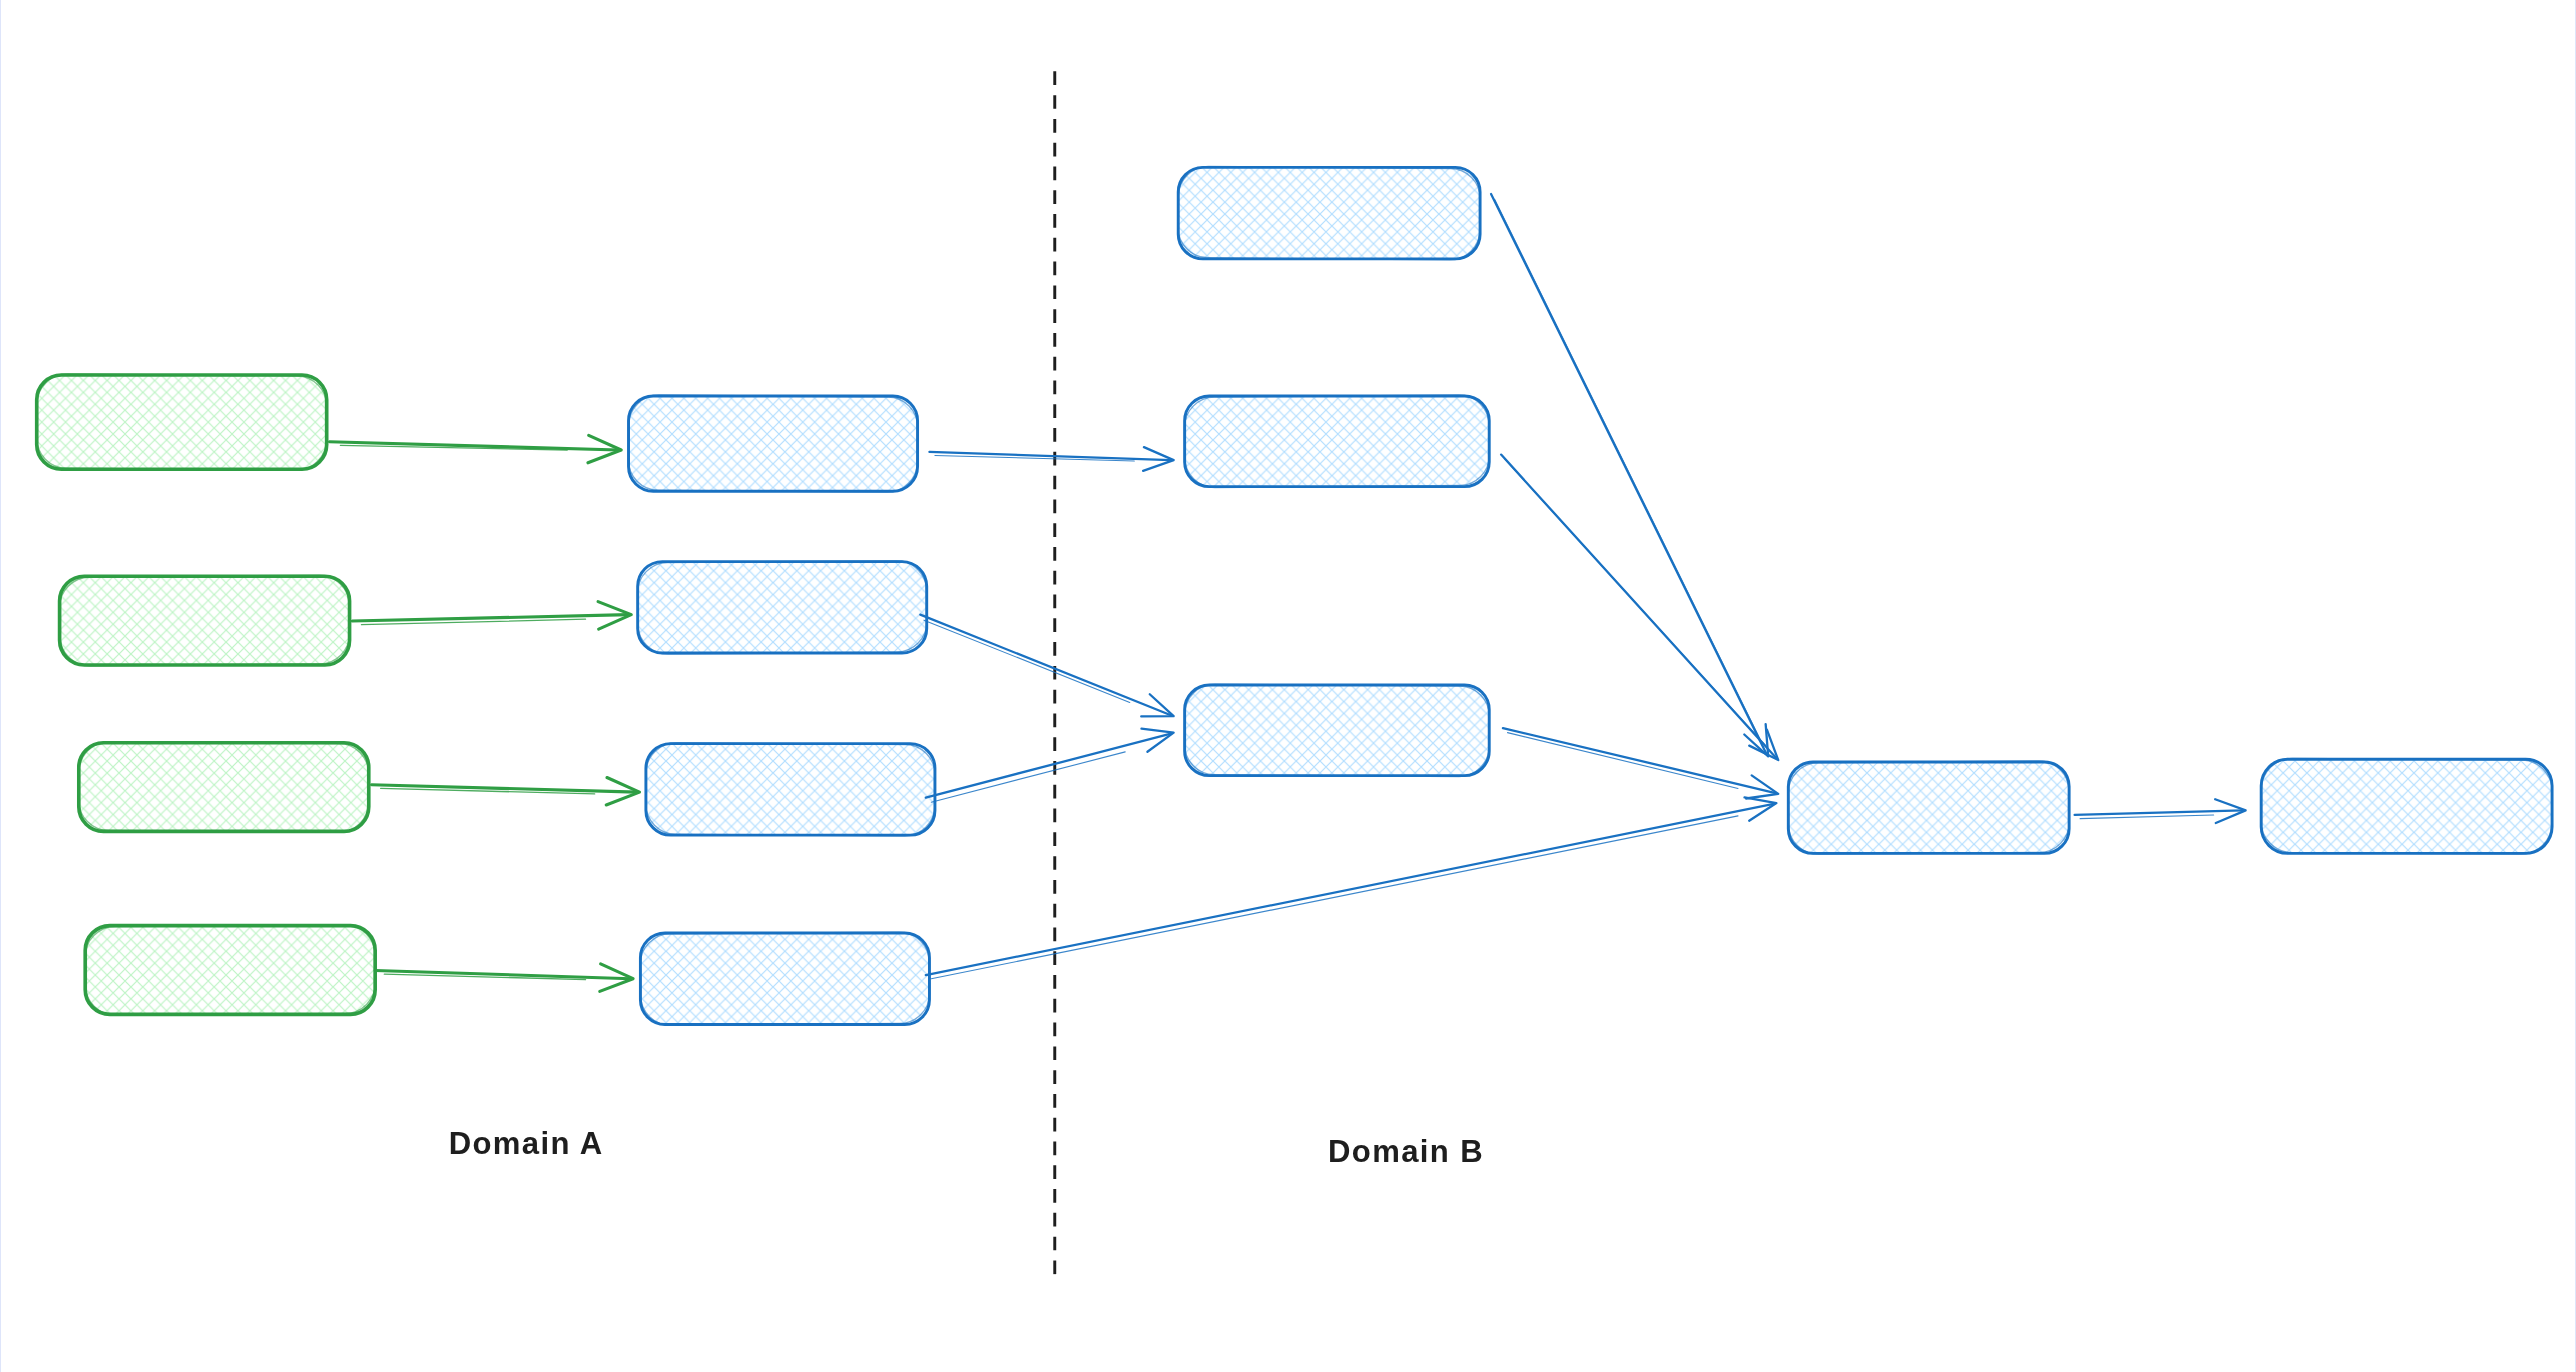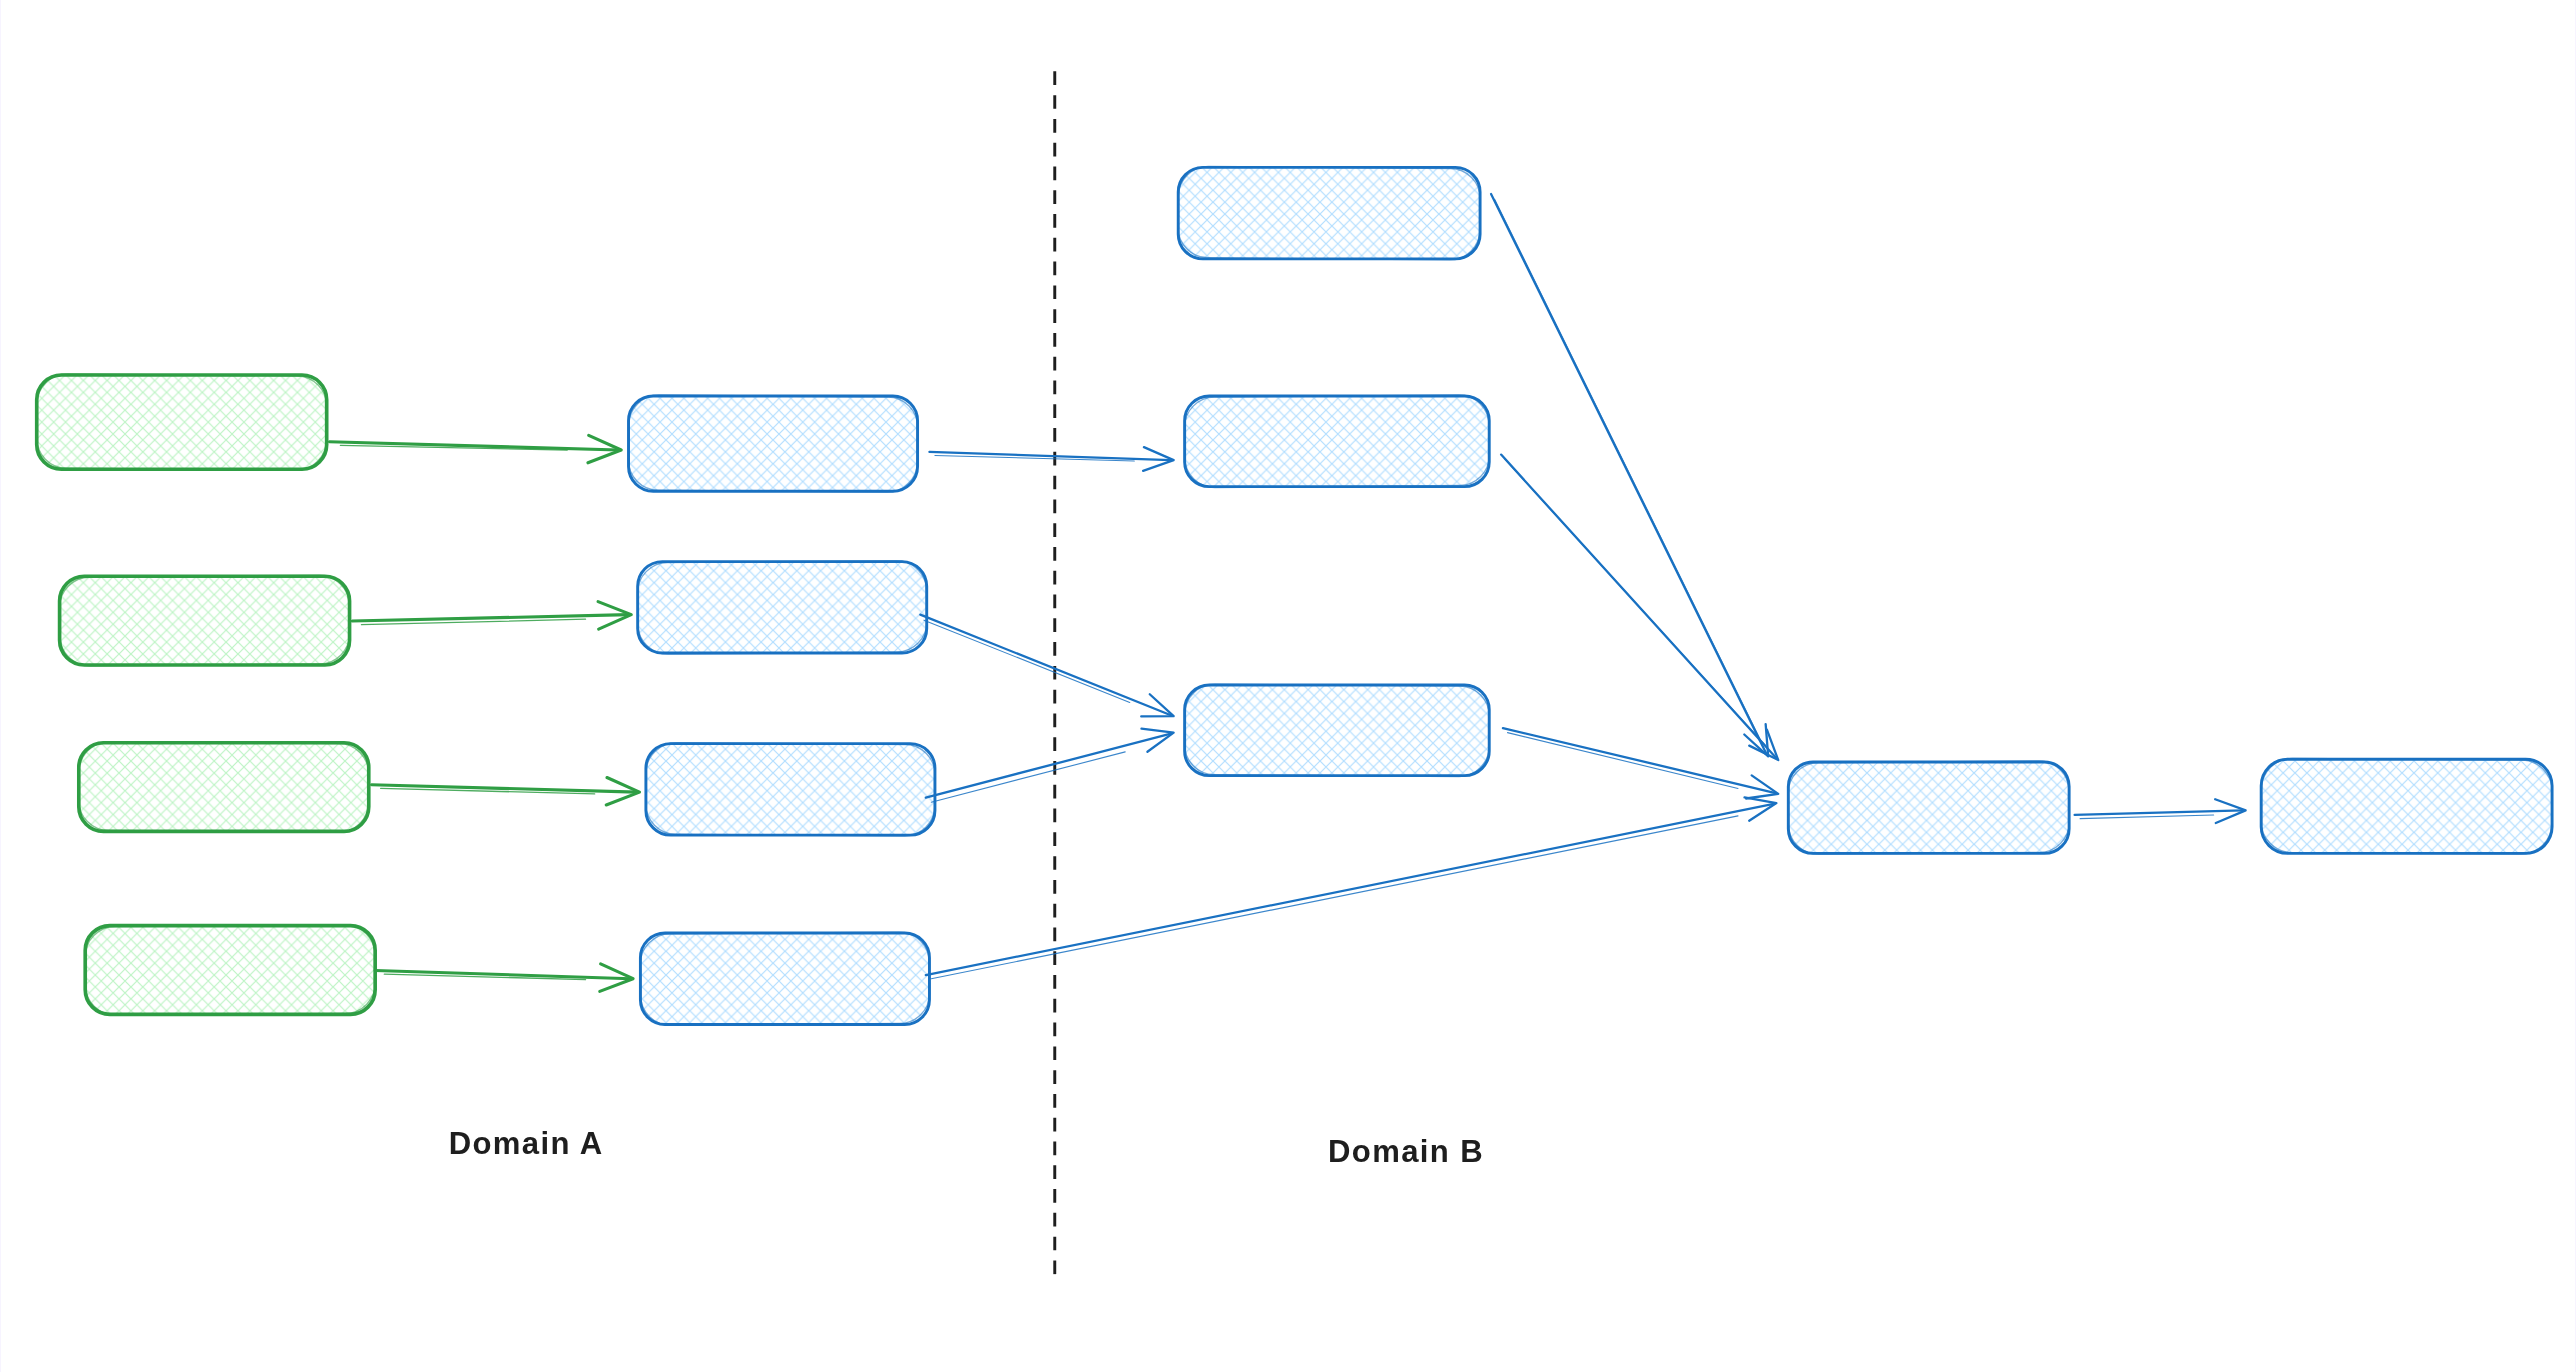--- a/index.html
+++ b/index.html
@@ -1,16 +1,16 @@
 <!DOCTYPE html>
 <html style="font-size:14.6px"><head>
 <meta charset="utf-8">
 <style>
   html, body { margin: 0; padding: 0; background: #ffffff; }
-  .canvas-wrap { width: 2576px; height: 1372px; position: relative; background: #c4b5fd; text-align: right; }
+  .canvas-wrap { width: 2576px; height: 1372px; position: relative; background: #1d4ed8; text-align: right; }
   svg { display: block; }
   .domain-label {
     font-family: cursive, sans-serif;
     font-size: 34px;
     font-weight: 600;
     letter-spacing: 1.5px;
   }
   .shaft { stroke-linecap: round; }
   .head  { stroke-linecap: round; stroke-linejoin: round; }
 </style>

